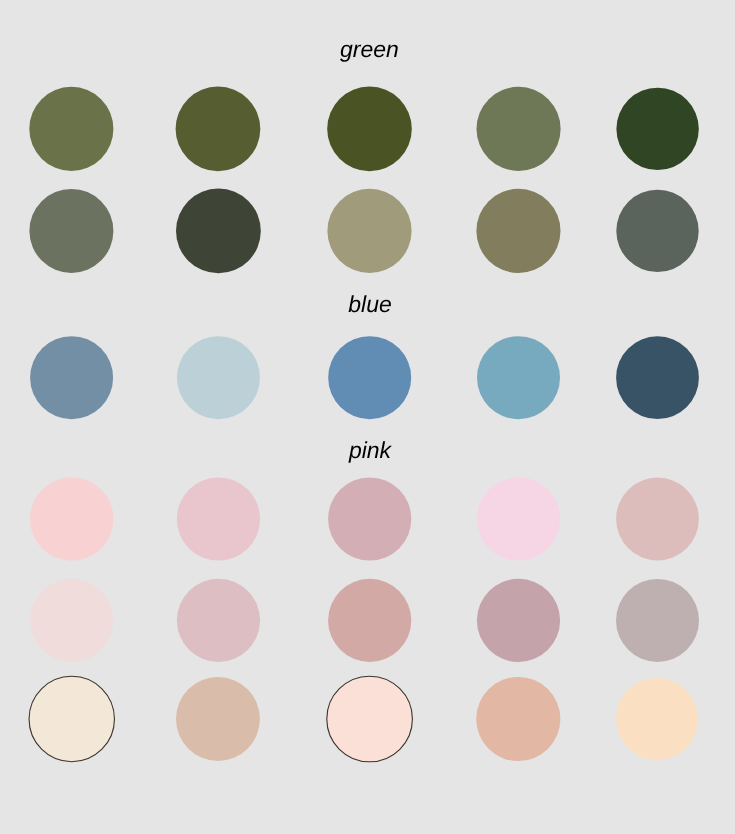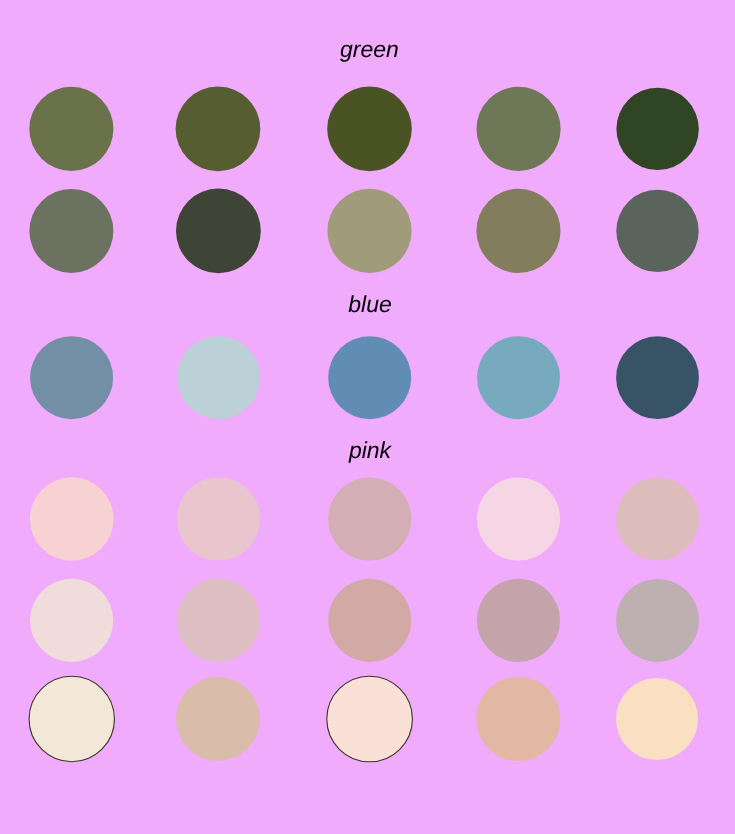--- a/index.html
+++ b/index.html
@@ -24,21 +24,21 @@
     font-weight:400;
     text-anchor:middle;
     fill:#000000;
     text-rendering:geometricPrecision;
   }
 
 </style>
 </head>
 <body style="background: rgb(255, 255, 255);">
 
-<div id="stage" style="background: #f0abfc; text-decoration: underline;">
+<div id="stage" style="background: #e5e5e5; text-decoration: underline;">
   <svg id="palette" viewBox="0 0 735 834" xmlns="http://www.w3.org/2000/svg">
     <g class="swatch-group">
       <text class="grp-label" x="369.5" y="57.3" font-size="23" fill="#000000">green</text>
       <g class="swatch-row">
         <circle class="swatch" cx="71.35" cy="128.9" r="42.05" fill="#6a7249"></circle>
         <circle class="swatch" cx="217.95" cy="128.9" r="42.35" fill="#565e31"></circle>
         <circle class="swatch" cx="369.5" cy="128.9" r="42.3" fill="#4a5324"></circle>
         <circle class="swatch" cx="518.55" cy="128.9" r="42.05" fill="#6e7756"></circle>
         <circle class="swatch" cx="657.6" cy="128.9" r="41.2" fill="#304524"></circle>
       </g>

